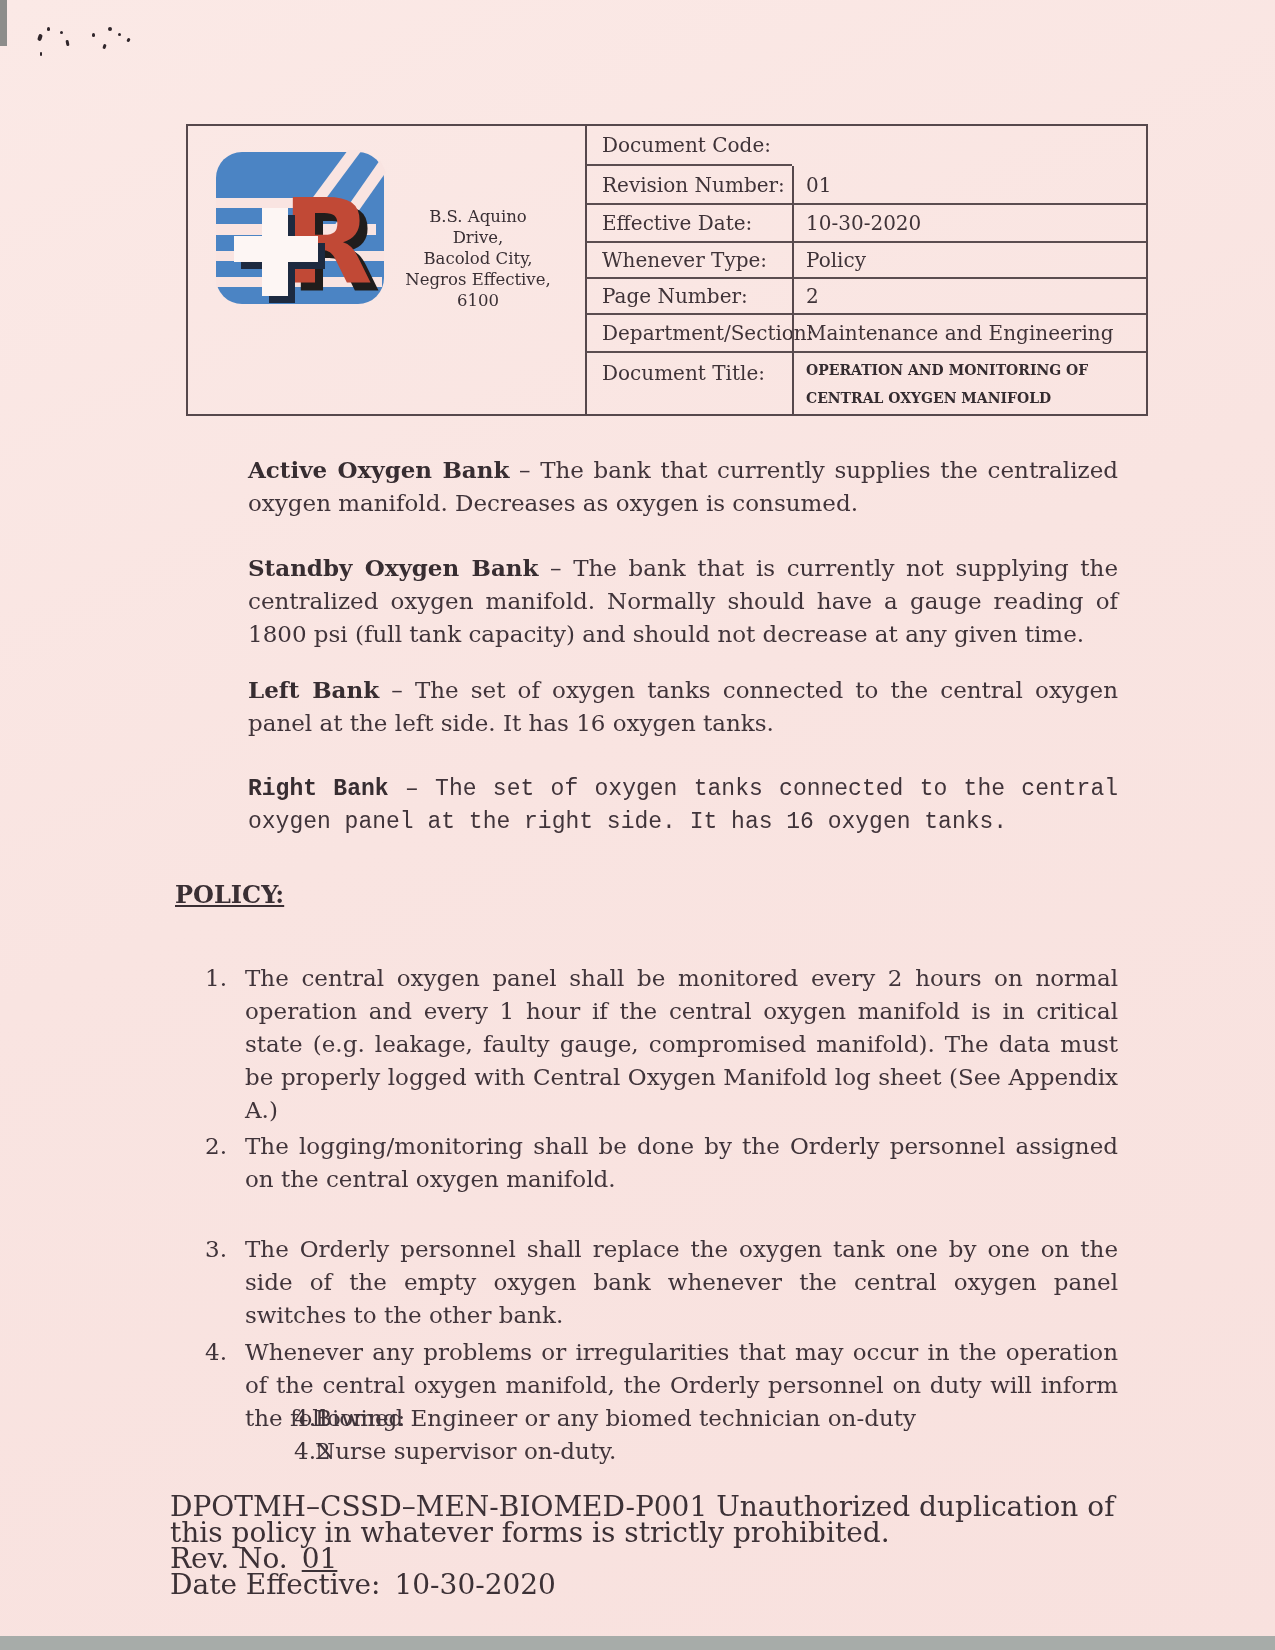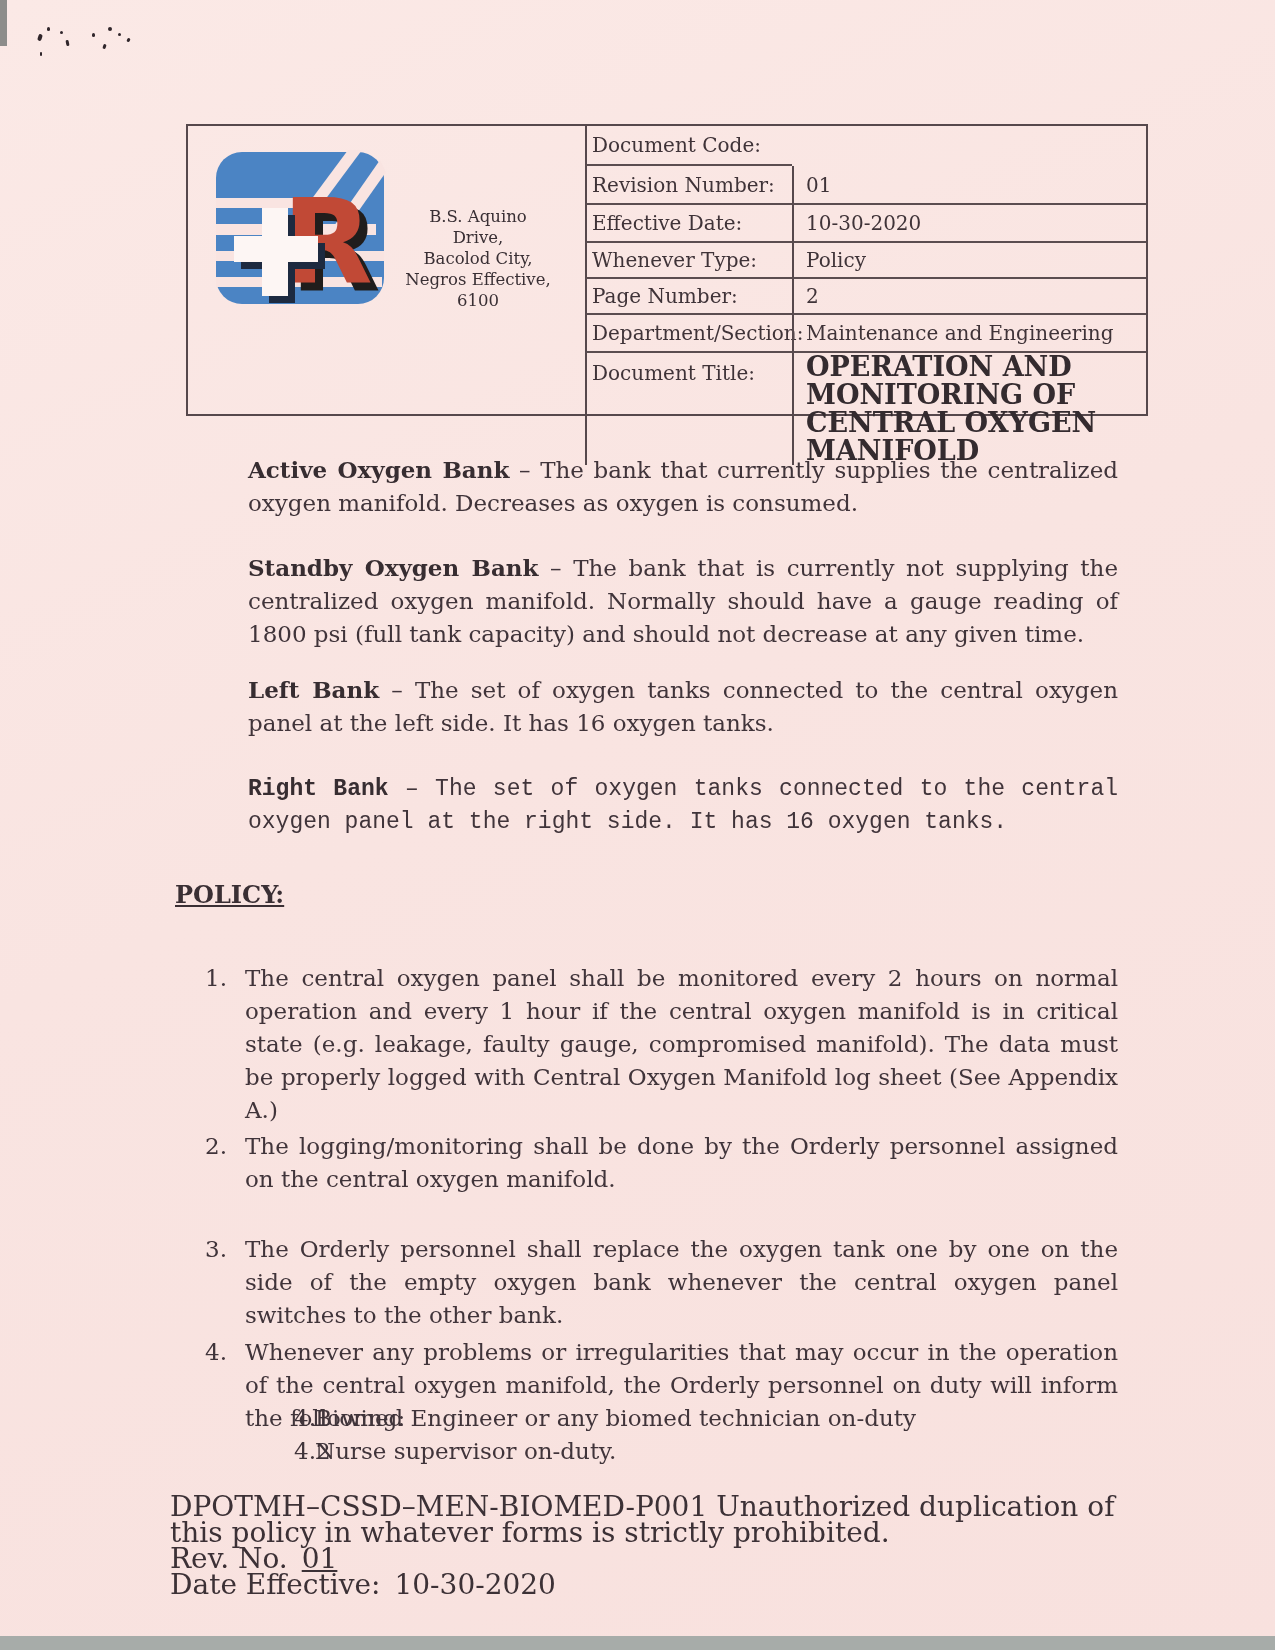--- a/index.html
+++ b/index.html
@@ -30,26 +30,26 @@
   
   .doc-table{
     position:absolute;left:186px;top:124px;width:962px;height:292px;
     box-sizing:border-box;border:2px solid #56484c;
     display:grid;
     grid-template-columns:397px 207px 1fr;
     grid-template-rows:40px 39px 38px 36px 36px 38px 1fr;
     font-size:20px;
   }
   .cell{box-sizing:border-box;display:flex;align-items:center;}
-  .lbl{grid-column:2;border-left:2px solid #56484c;border-bottom:2px solid #5b4d50;padding-left:5px;}
+  .lbl{grid-column:2;border-left:2px solid #56484c;border-bottom:2px solid #5b4d50;padding-left:15px;}
   .val{grid-column:3;border-left:2px solid #56484c;border-bottom:2px solid #5b4d50;padding-left:12px;padding-right:8px;}
   .r1{grid-row:1}.r2{grid-row:2}.r3{grid-row:3}.r4{grid-row:4}.r5{grid-row:5}.r6{grid-row:6}
   .r7{grid-row:7;border-bottom:none;}
   .lbl.r7{align-items:flex-start;padding-top:8px;}
-  .val.bold{font-weight:bold;font-size:27px;line-height:28px;color:#342b2f;}
+  .val.bold{font-weight:bold;font-size:14px;line-height:28px;color:#342b2f;}
   .logo-cell{grid-column:1;grid-row:1/8;position:relative;}
   .logo-svg{position:absolute;left:22px;top:24px;}
   .hospital-name{
     position:absolute;left:0;top:186px;width:218px;text-align:center;
     font-variant:small-caps;font-size:20px;line-height:24px;letter-spacing:0.5px;color:#3e3640;
   }
   .address{
     position:absolute;left:214px;top:80px;width:152px;text-align:center;
     font-size:16.5px;line-height:21px;color:#392f34;
   }

